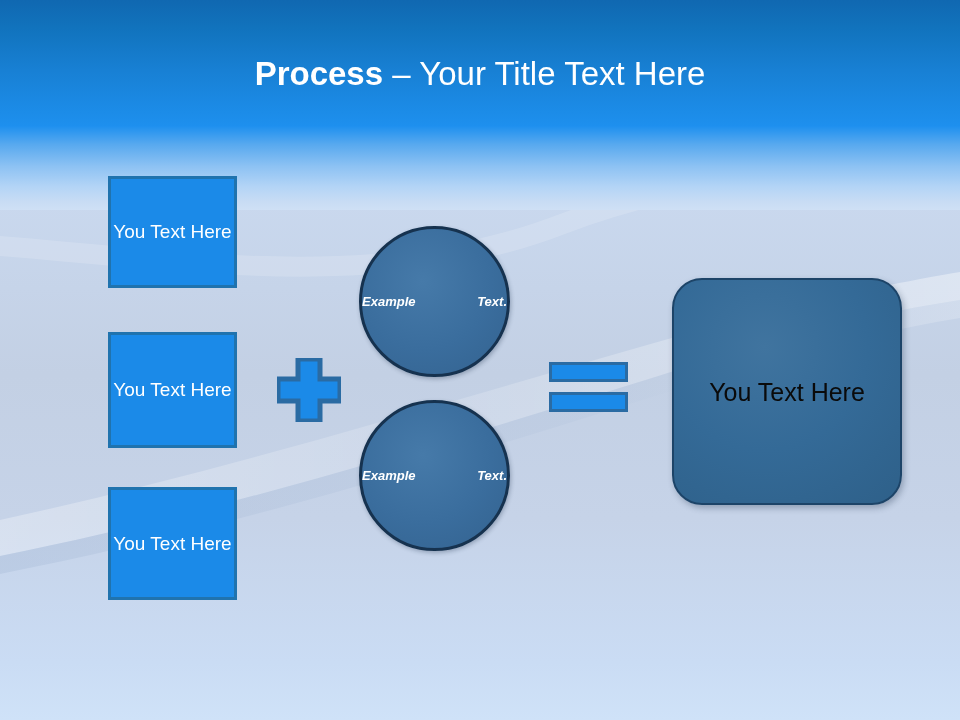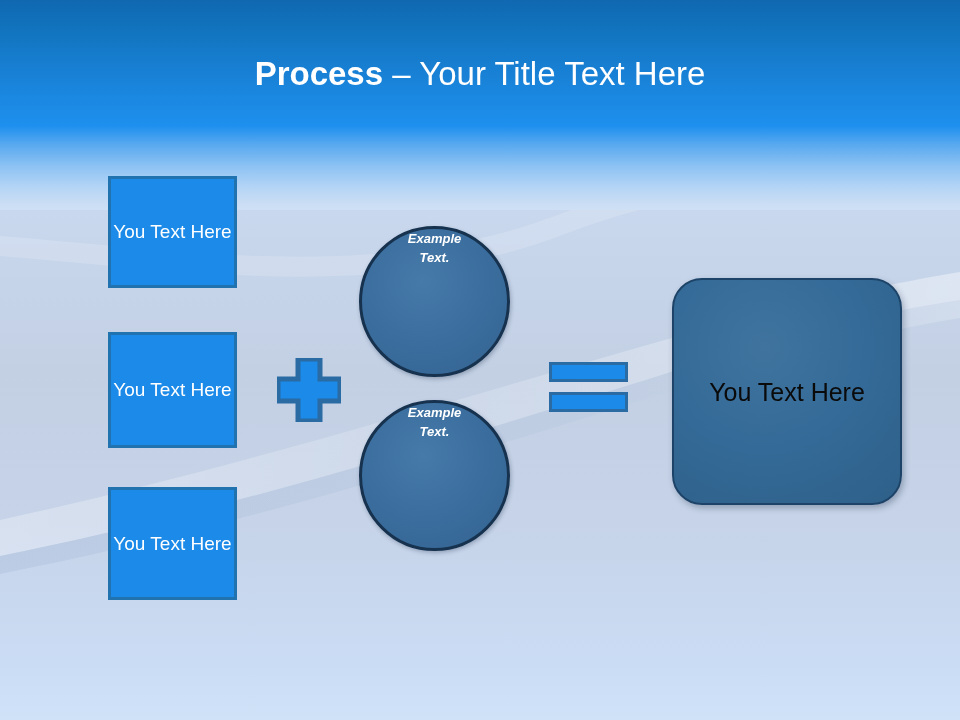--- a/index.html
+++ b/index.html
@@ -108,23 +108,23 @@
   .circ {
     position: absolute;
     left: 359px;
     width: 151px;
     height: 151px;
     border-radius: 50%;
     background: radial-gradient(circle at 42% 36%, #467aa9 0%, #3a6d9d 55%, #33628f 100%);
     border: 3px solid #16324f;
     box-sizing: border-box;
     display: flex;
-    flex-direction: column;
+    flex-direction: row;
     align-items: center;
-    justify-content: flex-start;
+    justify-content: space-between;
     color: #ffffff;
     font-size: 13px;
     font-weight: bold;
     font-style: italic;
     line-height: 19px;
     text-align: center;
     box-shadow: 1px 2px 4px rgba(20,40,65,0.30);
   }
   .circ-1 { top: 226px; }
   .circ-2 { top: 400px; }

